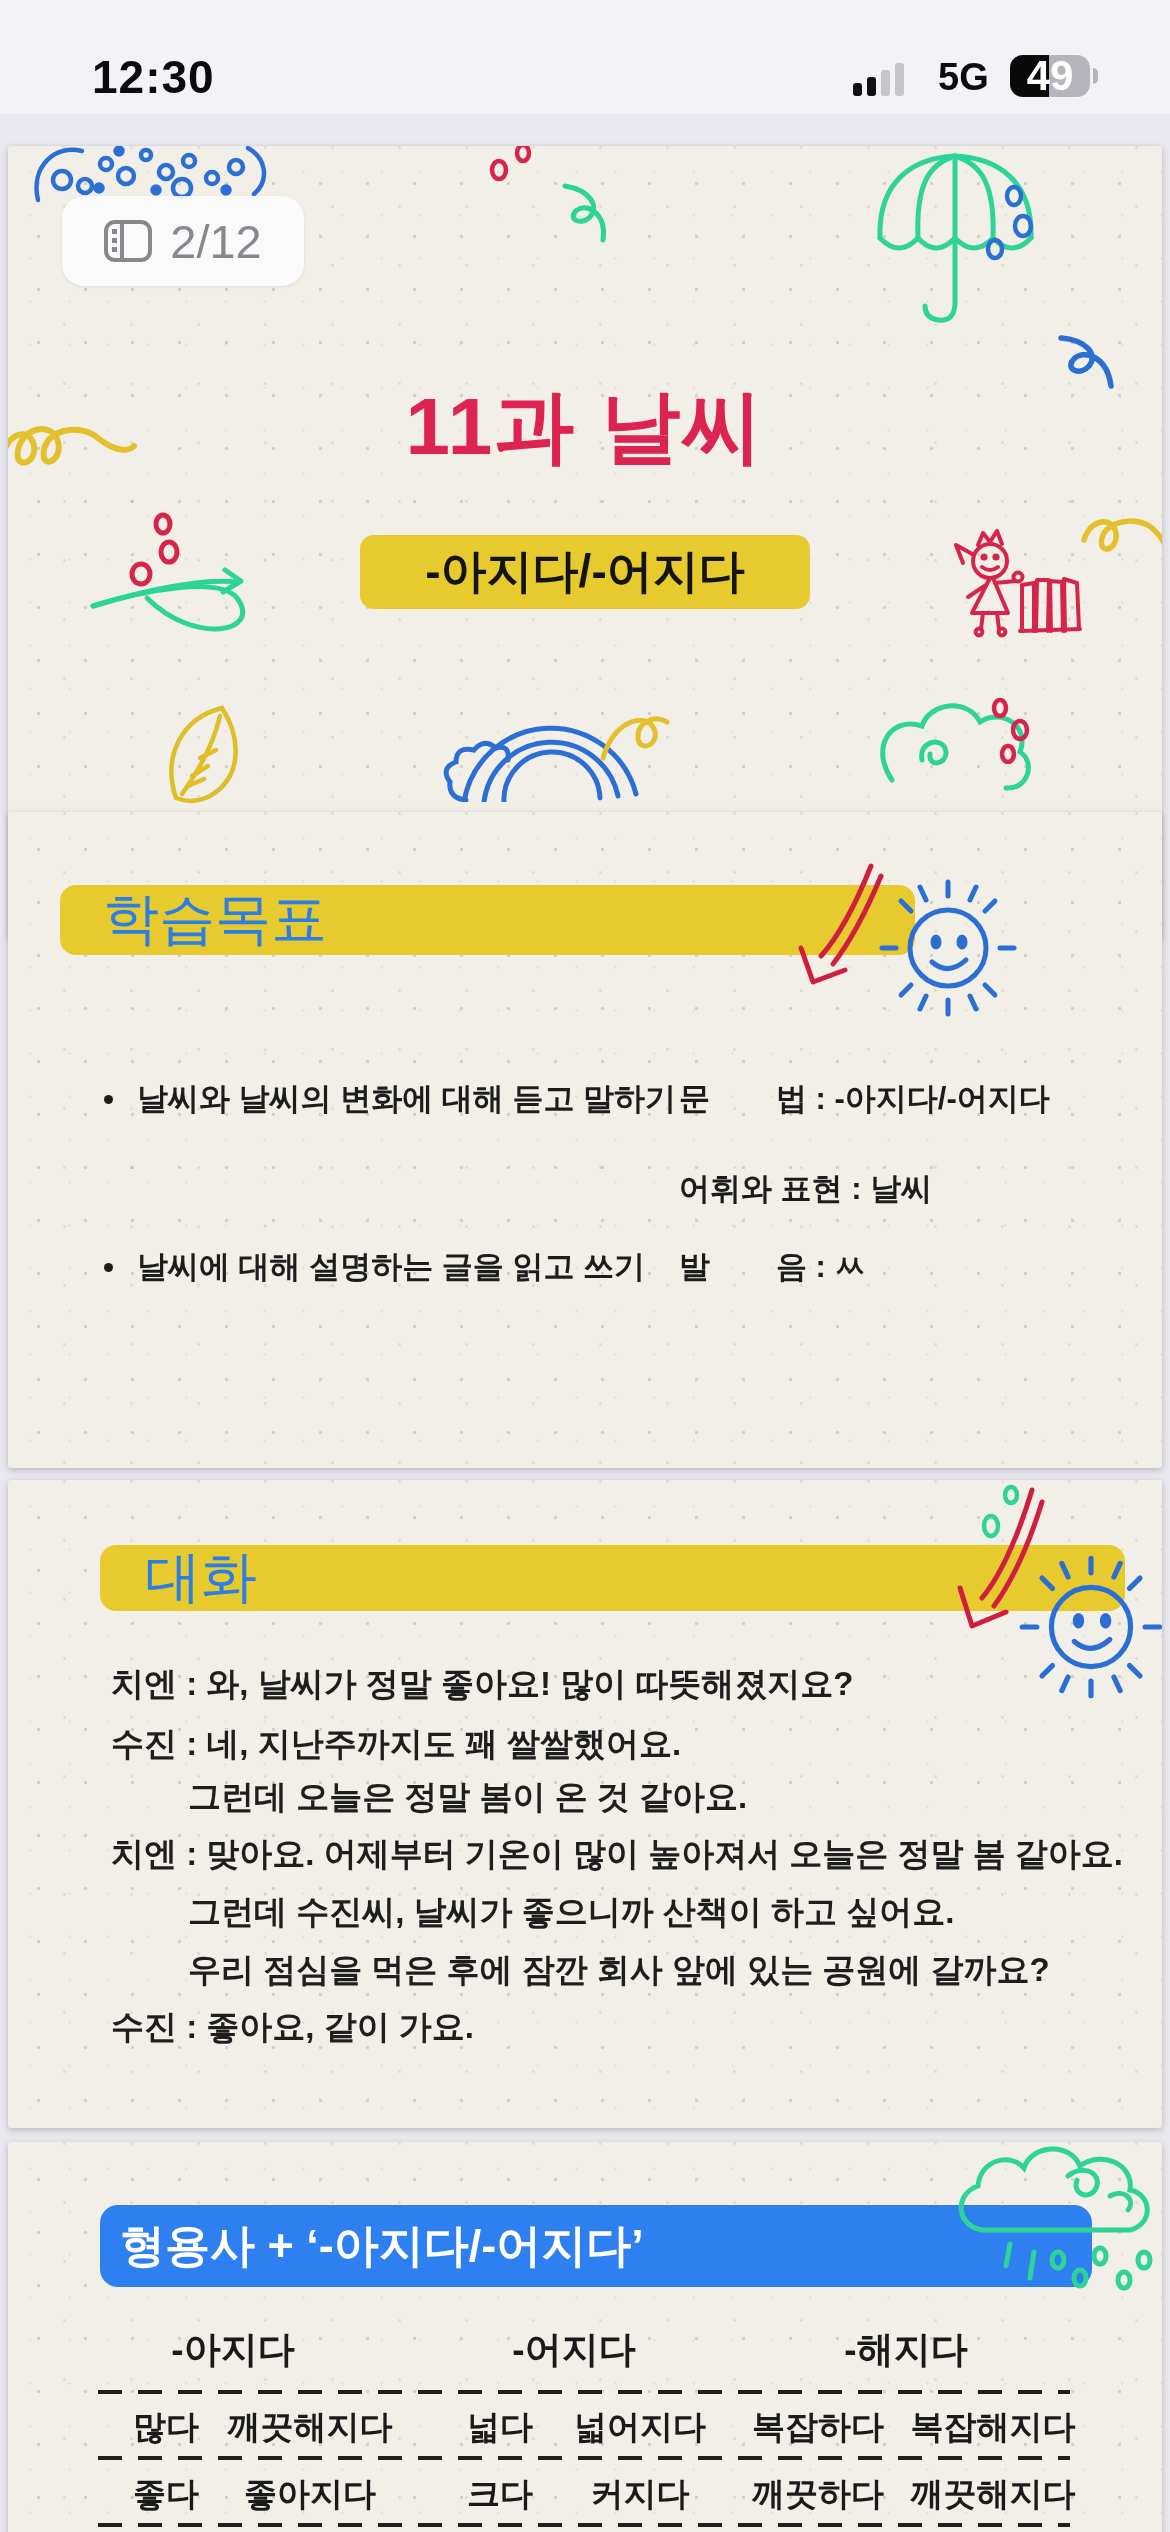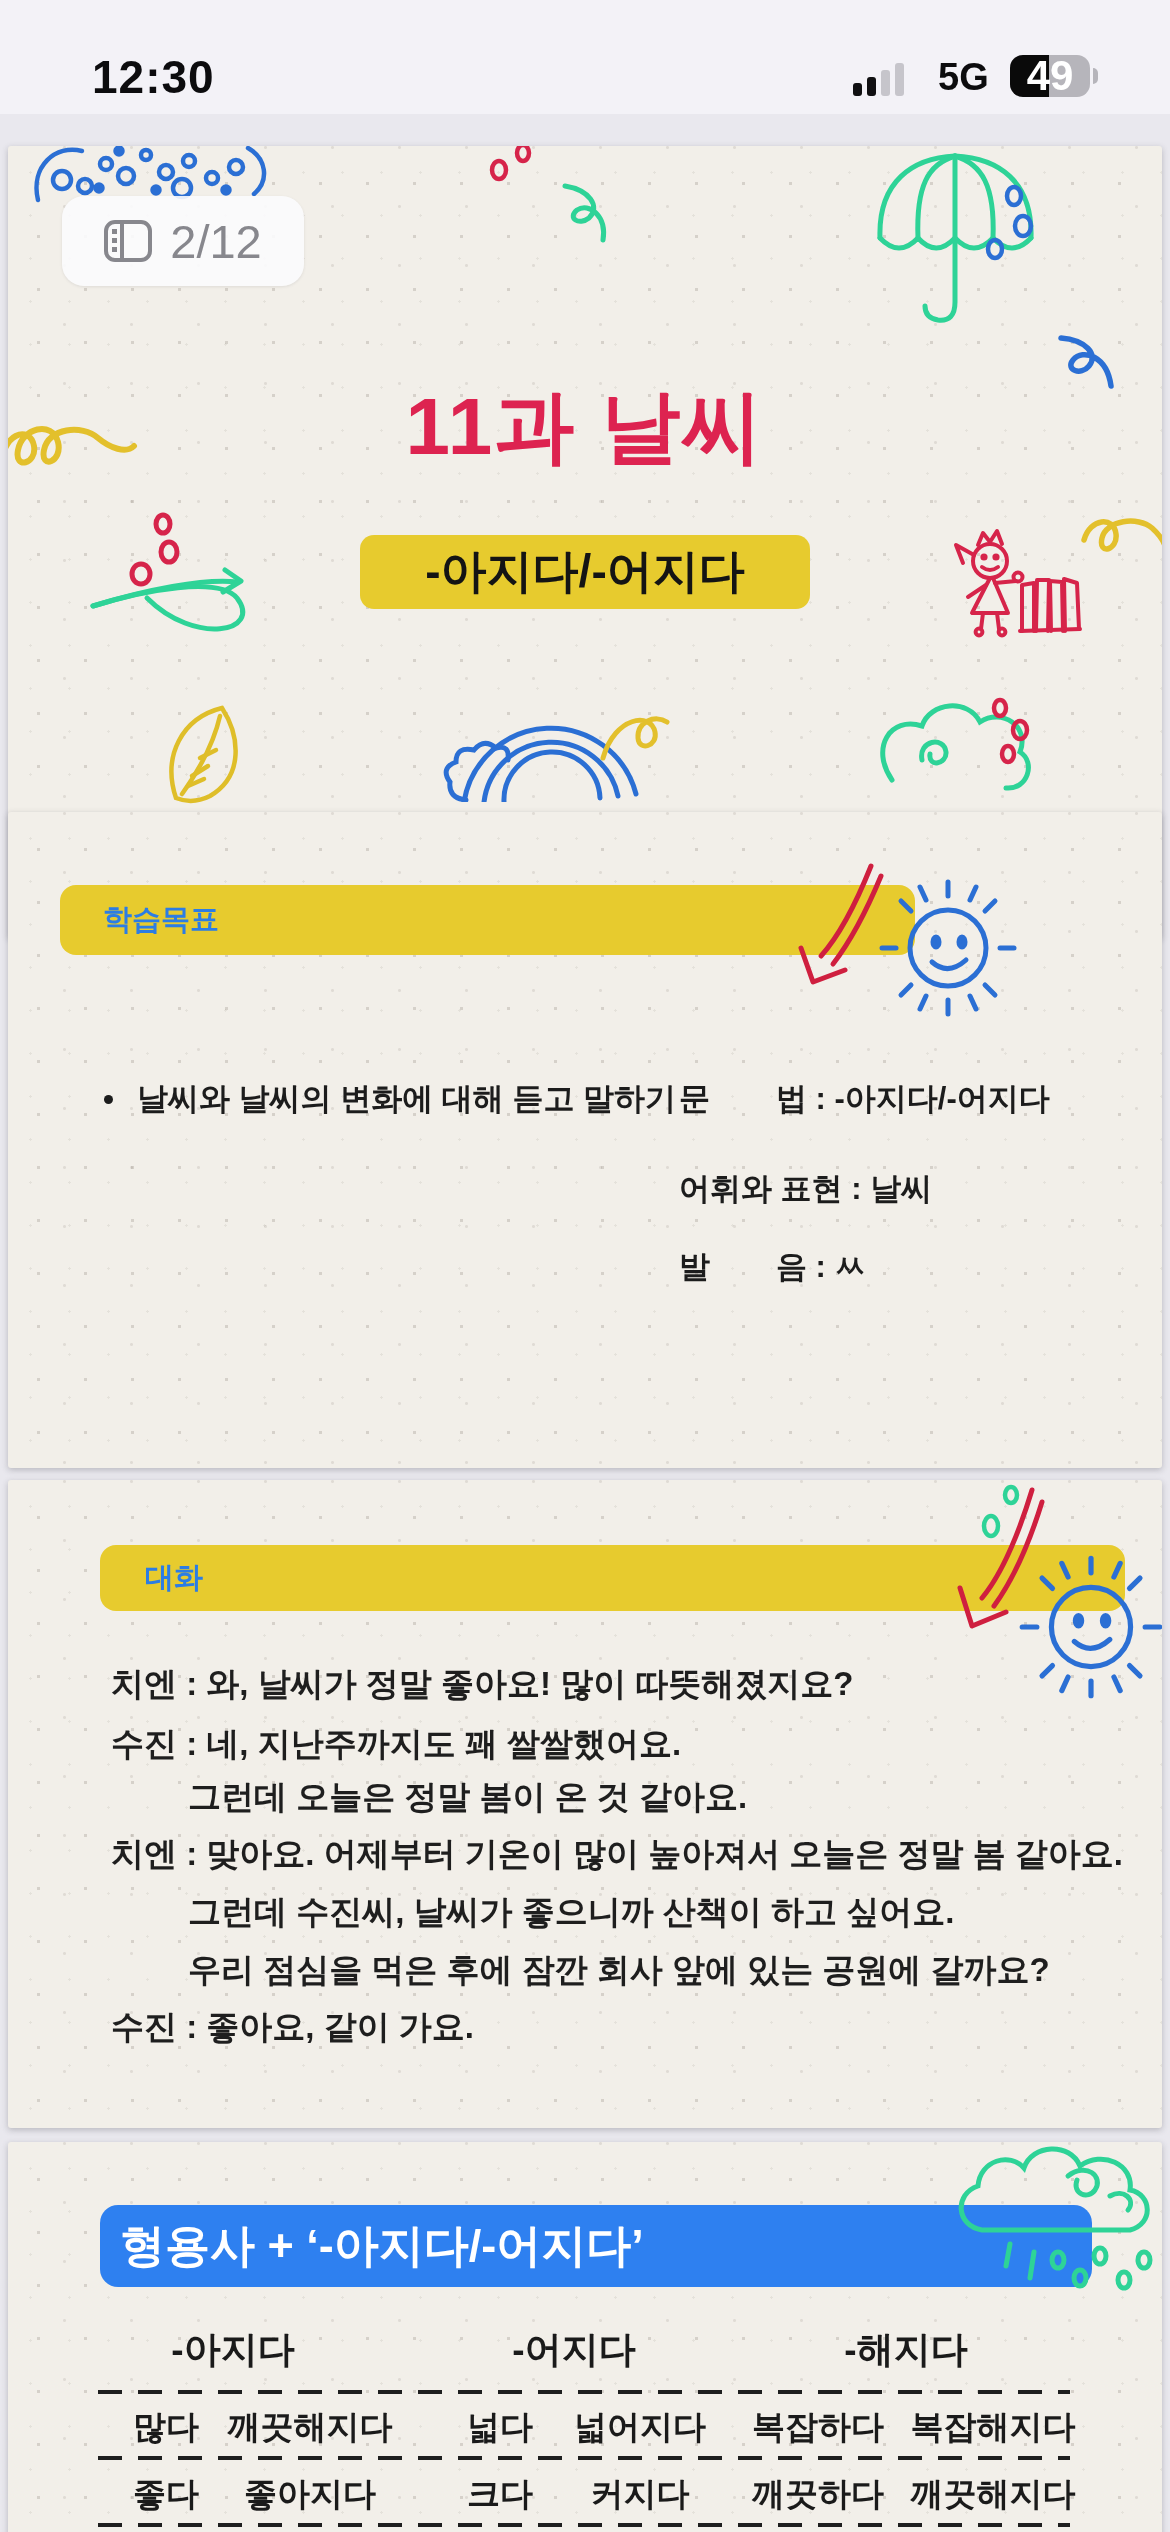--- a/index.html
+++ b/index.html
@@ -47,21 +47,21 @@
   #card4{top:2142px;height:400px;}
   .doodle{position:absolute;}
   
   .s1-title{position:absolute;left:0;right:0;top:228px;margin:0;text-align:center;
     font-size:80px;font-weight:800;color:#dd2350;letter-spacing:2px;}
   .s1-badge{position:absolute;left:352px;top:389px;width:450px;height:74px;border-radius:14px;
     background:#e7cb2e;display:flex;align-items:center;justify-content:center;
     font-size:46px;font-weight:800;color:#141414;}
   
   .ybar{position:absolute;height:70px;border-radius:16px;background:#e7cb2e;
-    display:flex;align-items:center;font-size:29px;font-weight:700;color:#2c7de4;}
+    display:flex;align-items:center;font-size:56px;font-weight:400;color:#2c7de4;}
   #card2 .ybar{left:52px;top:73px;width:812px;padding-left:43px;}
   #card3 .ybar{left:92px;top:65px;width:980px;height:66px;padding-left:45px;}
   
   .obj-row{position:absolute;left:96px;display:flex;align-items:center;font-size:31px;font-weight:700;color:#1c1c1c;line-height:44px;}
   .obj-row .dot{width:9px;height:9px;border-radius:50%;background:#1c1c1c;margin-right:24px;flex:0 0 auto;}
   .meta-row{position:absolute;left:671px;display:flex;gap:66px;font-size:31px;font-weight:700;color:#1c1c1c;line-height:44px;}
   .meta-line{position:absolute;left:671px;font-size:31px;font-weight:700;color:#1c1c1c;line-height:44px;}
   
   .dlg{position:absolute;left:103px;font-size:33px;font-weight:700;color:#1e1e1e;line-height:44px;white-space:nowrap;}
   .dlg.indent{left:180px;}
@@ -248,20 +248,24 @@
 
   <div class="obj-row" style="top:265px">
     <span class="dot"></span>
     <span>날씨와 날씨의 변화에 대해 듣고 말하기</span>
   </div>
   <div class="meta-row" style="top:265px">
     <span>문</span>
     <span>법 : -아지다/-어지다</span>
   </div>
   <div class="meta-line" style="top:355px">어휘와 표현 : 날씨</div>
+  <div class="obj-row" style="top:433px">
+    <span class="dot"></span>
+    <span>날씨에 대해 설명하는 글을 읽고 쓰기</span>
+  </div>
   <div class="meta-row" style="top:433px">
     <span>발</span>
     <span>음 : ㅆ</span>
   </div>
 </section>
 
 <section class="card" id="card3">
   <div class="ybar">
     <span>대화</span>
   </div>

